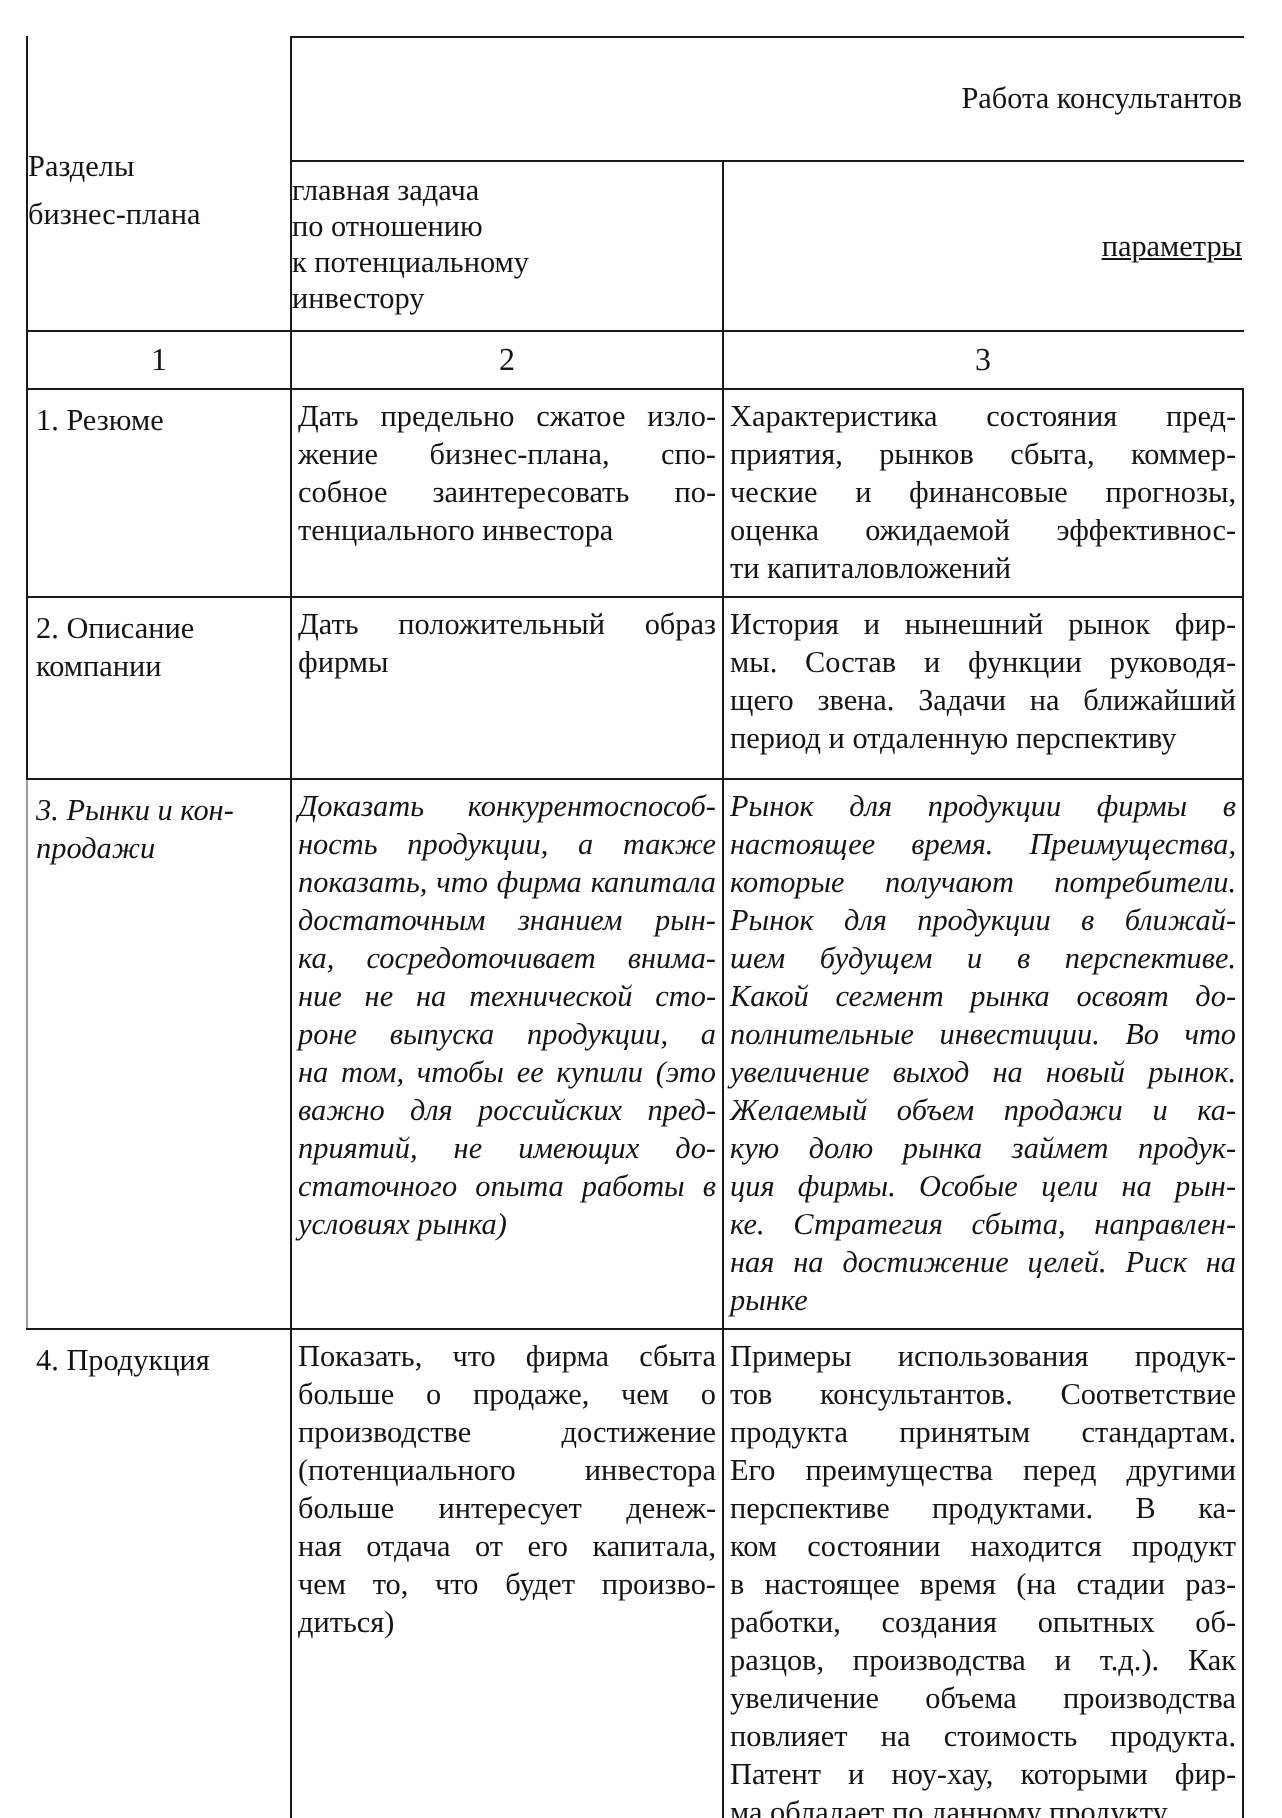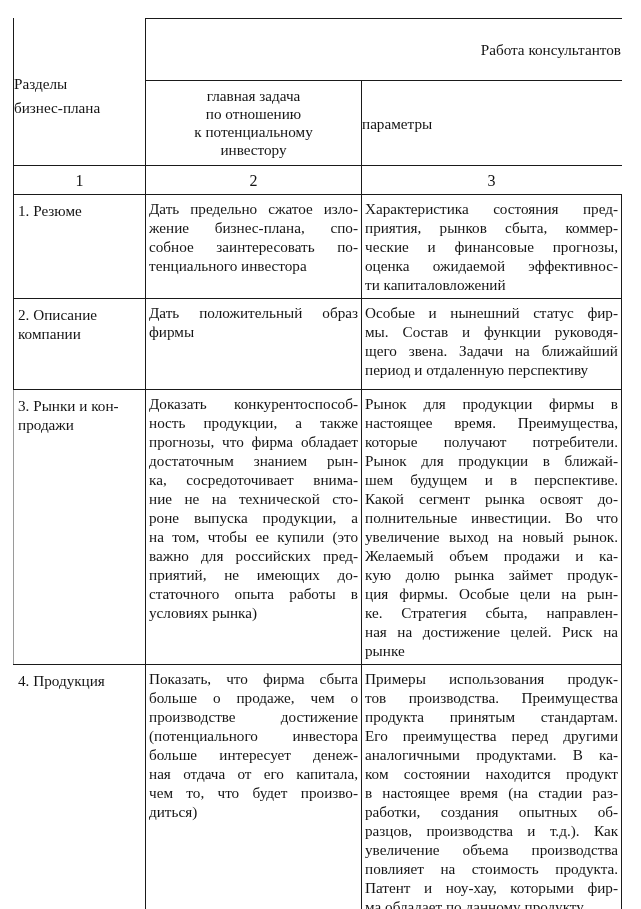--- a/index.html
+++ b/index.html
@@ -46,44 +46,45 @@
       border-top-color: transparent !important;
     }
     .h-section span { display: inline-block; line-height: 20px; margin-top: 4px; }
     .h-work {
       text-align: right;
       vertical-align: middle !important;
       height: 61px;
       border-right-color: transparent !important;
     }
     .h-task {
-      text-align: center;
+      text-align: left;
       vertical-align: middle !important;
       height: 83px;
       line-height: 18px;
     }
     .h-params {
-      text-align: left;
+      text-align: right;
       vertical-align: middle !important;
       border-right-color: transparent !important;
+      text-decoration: underline;
     }
     .num-row td {
       text-align: center;
       vertical-align: middle !important;
       height: 28px;
       font-size: 16px;
     }
     .num-row td.last { border-right-color: transparent !important; }
 
     .cell-pad { padding: 4px 3px 4px 3px !important; }
     .cell-c1 { padding: 6px 4px 4px 4px !important; }
 
     tr.r1 td { height: 86px; }
     tr.r2 td { height: 80px; font-family: Liberation Serif, serif; }
-    tr.r3 td { height: 253px; }
+    tr.r3 td { height: 253px; font-style: italic; }
     tr.r4 td { height: 235px; }
 
     
     tr.r4 td.c1cell { border-left-color: transparent !important; }
     tr.r3 td.c1cell { border-left-color: #9a9a9a !important; }
 
     .line { display: block; white-space: nowrap; }
     .jl { display: block; text-align: justify; text-align-last: justify; white-space: nowrap; }
     .jl.last { text-align-last: left; }
   </style>
@@ -143,35 +144,35 @@
     <tr class="r2">
           <td class="c1cell cell-c1">
             <span class="line">2. Описание</span>
             <span class="line">компании</span>
           </td>
           <td class="cell-pad">
             <span class="jl">Дать положительный образ</span>
             <span class="jl last">фирмы</span>
           </td>
           <td class="cell-pad">
-            <span class="jl">Особые и нынешний статус фир-</span>
+            <span class="jl">История и нынешний рынок фир-</span>
             <span class="jl">мы. Состав и функции руководя-</span>
             <span class="jl">щего звена. Задачи на ближайший</span>
             <span class="jl last">период и отдаленную перспективу</span>
           </td>
         </tr>
     <tr class="r3">
           <td class="c1cell cell-c1">
             <span class="line">3. Рынки и кон-</span>
             <span class="line">продажи</span>
           </td>
           <td class="cell-pad">
             <span class="jl">Доказать конкурентоспособ-</span>
             <span class="jl">ность продукции, а также</span>
-            <span class="jl">прогнозы, что фирма обладает</span>
+            <span class="jl">показать, что фирма капитала</span>
             <span class="jl">достаточным знанием рын-</span>
             <span class="jl">ка, сосредоточивает внима-</span>
             <span class="jl">ние не на технической сто-</span>
             <span class="jl">роне выпуска продукции, а</span>
             <span class="jl">на том, чтобы ее купили (это</span>
             <span class="jl">важно для российских пред-</span>
             <span class="jl">приятий, не имеющих до-</span>
             <span class="jl">статочного опыта работы в</span>
             <span class="jl last">условиях рынка)</span>
           </td>
@@ -201,24 +202,24 @@
             <span class="jl">больше о продаже, чем о</span>
             <span class="jl">производстве достижение</span>
             <span class="jl">(потенциального инвестора</span>
             <span class="jl">больше интересует денеж-</span>
             <span class="jl">ная отдача от его капитала,</span>
             <span class="jl">чем то, что будет произво-</span>
             <span class="jl last">диться)</span>
           </td>
           <td class="cell-pad">
             <span class="jl">Примеры использования продук-</span>
-            <span class="jl">тов производства. Преимущества</span>
+            <span class="jl">тов консультантов. Соответствие</span>
             <span class="jl">продукта принятым стандартам.</span>
             <span class="jl">Его преимущества перед другими</span>
-            <span class="jl">аналогичными продуктами. В ка-</span>
+            <span class="jl">перспективе продуктами. В ка-</span>
             <span class="jl">ком состоянии находится продукт</span>
             <span class="jl">в настоящее время (на стадии раз-</span>
             <span class="jl">работки, создания опытных об-</span>
             <span class="jl">разцов, производства и т.д.). Как</span>
             <span class="jl">увеличение объема производства</span>
             <span class="jl">повлияет на стоимость продукта.</span>
             <span class="jl">Патент и ноу-хау, которыми фир-</span>
             <span class="jl last">ма обладает по данному продукту</span>
           </td>
         </tr>

